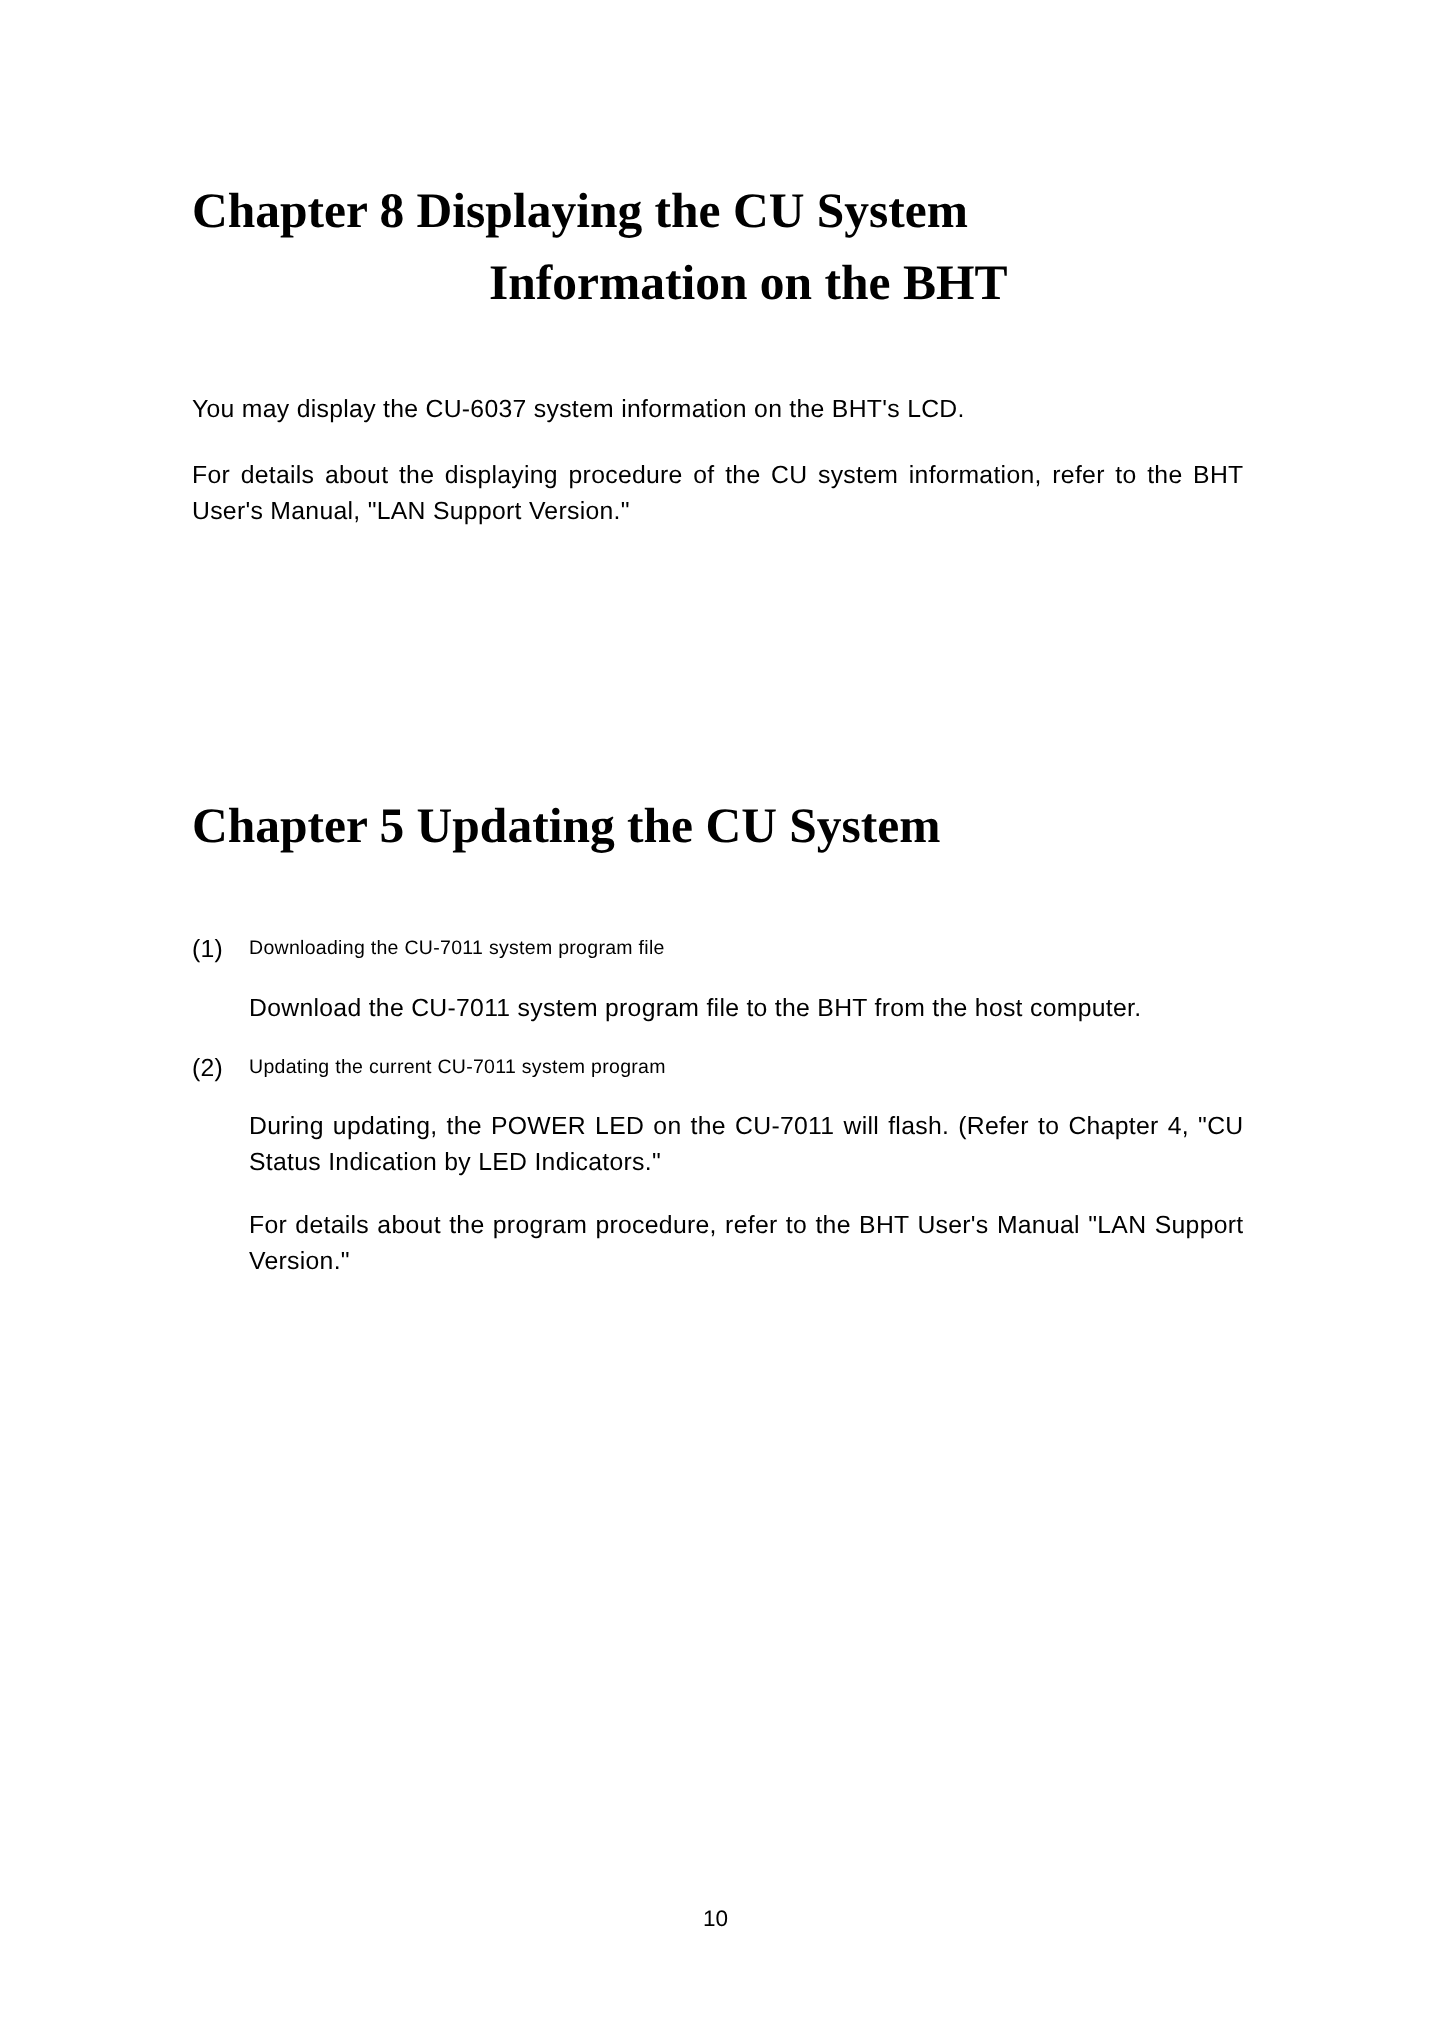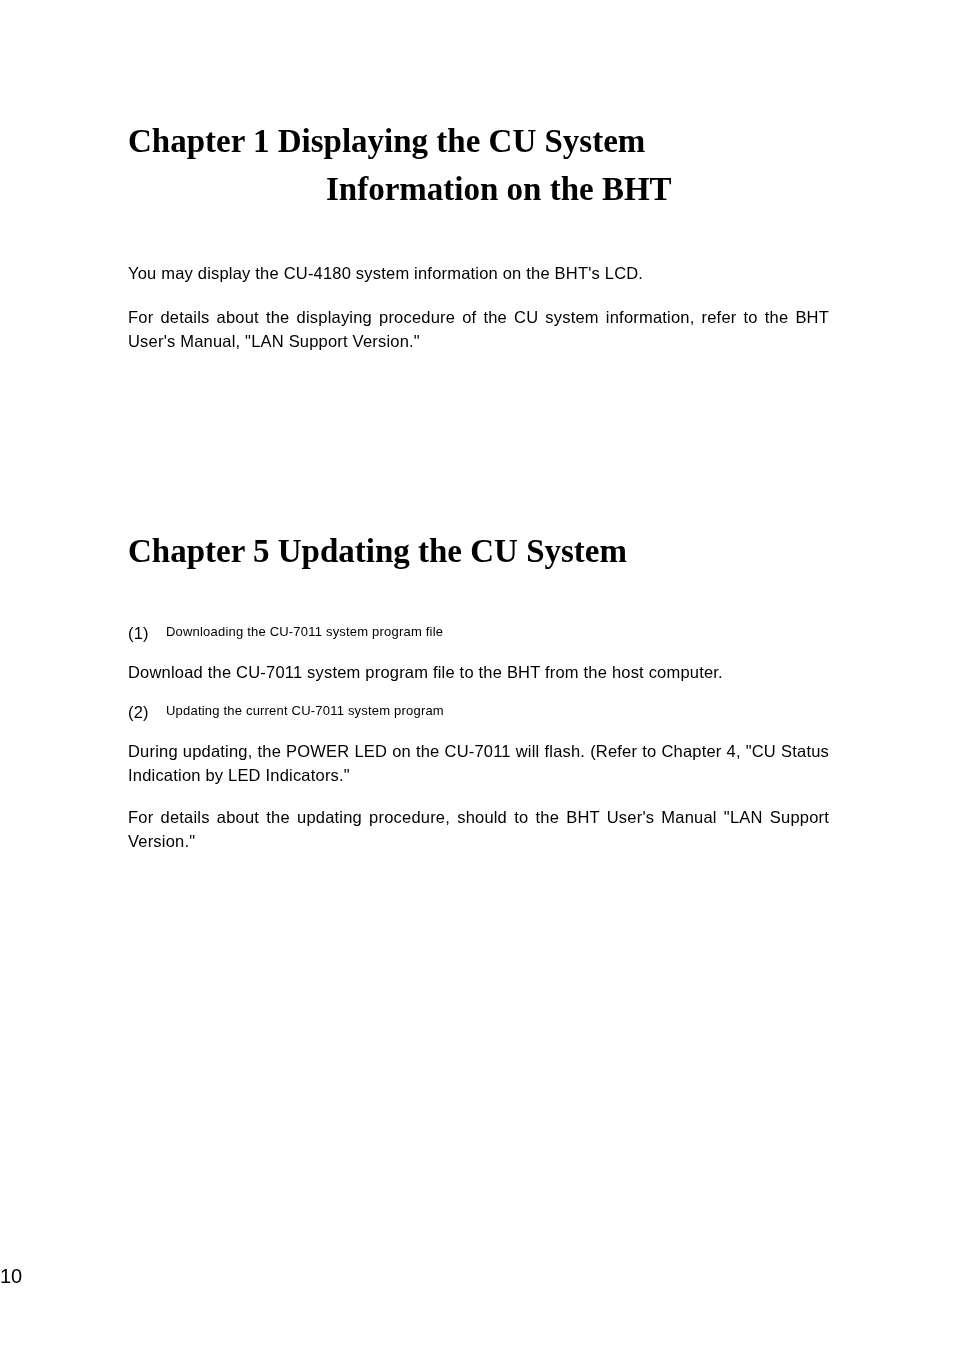--- a/index.html
+++ b/index.html
@@ -56,43 +56,45 @@
       min-width: 38px;
       letter-spacing: 0.2px;
     }
     .list-title {
       font-size: 13px;
       letter-spacing: 0.2px;
     }
     .list-body {
       font-size: 16.5px;
       line-height: 1.45;
+      margin-left: 38px;
       margin-bottom: 18px;
       text-align: justify;
       letter-spacing: 0.2px;
     }
     .page-number {
       position: absolute;
       bottom: 60px;
       left: 0;
       right: 0;
-      font-size: 20px;
+      text-align: center;
+      font-size: 15px;
     }
   </style>
 </head>
 <body>
 
 <div class="page-content">
 
   <h1 class="chapter-title">
-    <span class="chapter-title-line1">Chapter 1   Displaying the CU System</span>
+    <span class="chapter-title-line1">Chapter 8   Displaying the CU System</span>
     <span class="chapter-title-line2">Information on the BHT</span>
   </h1>
 
-  <p class="body-text">You may display the CU-4180 system information on the BHT's LCD.</p>
+  <p class="body-text">You may display the CU-6037 system information on the BHT's LCD.</p>
   <p class="body-text justified">For details about the displaying procedure of the CU system information, refer to the BHT User's Manual, "LAN Support Version."</p>
 
   <div class="section-gap"></div>
 
   <h1 class="chapter-title">
     <span class="chapter-title-line1">Chapter 5   Updating the CU System</span>
   </h1>
 
 
   <div class="numbered-list">
@@ -100,18 +102,18 @@
       <span class="list-number">(1)</span>
       <span class="list-title">Downloading the CU-7011 system program file</span>
     </div>
     <p class="list-body">Download the CU-7011 system program file to the BHT from the host computer.</p>
 
     <div class="list-item">
       <span class="list-number">(2)</span>
       <span class="list-title">Updating the current CU-7011 system program</span>
     </div>
     <p class="list-body">During updating, the POWER LED on the CU-7011 will flash. (Refer to Chapter 4, "CU Status Indication by LED Indicators."</p>
-    <p class="list-body">For details about the updating procedure, should to the BHT User's Manual "LAN Support Version."</p>
+    <p class="list-body">For details about the program procedure, refer to the BHT User's Manual "LAN Support Version."</p>
   </div>
 
 </div>
 
 <div class="page-number">10</div>
 
 </body></html>

